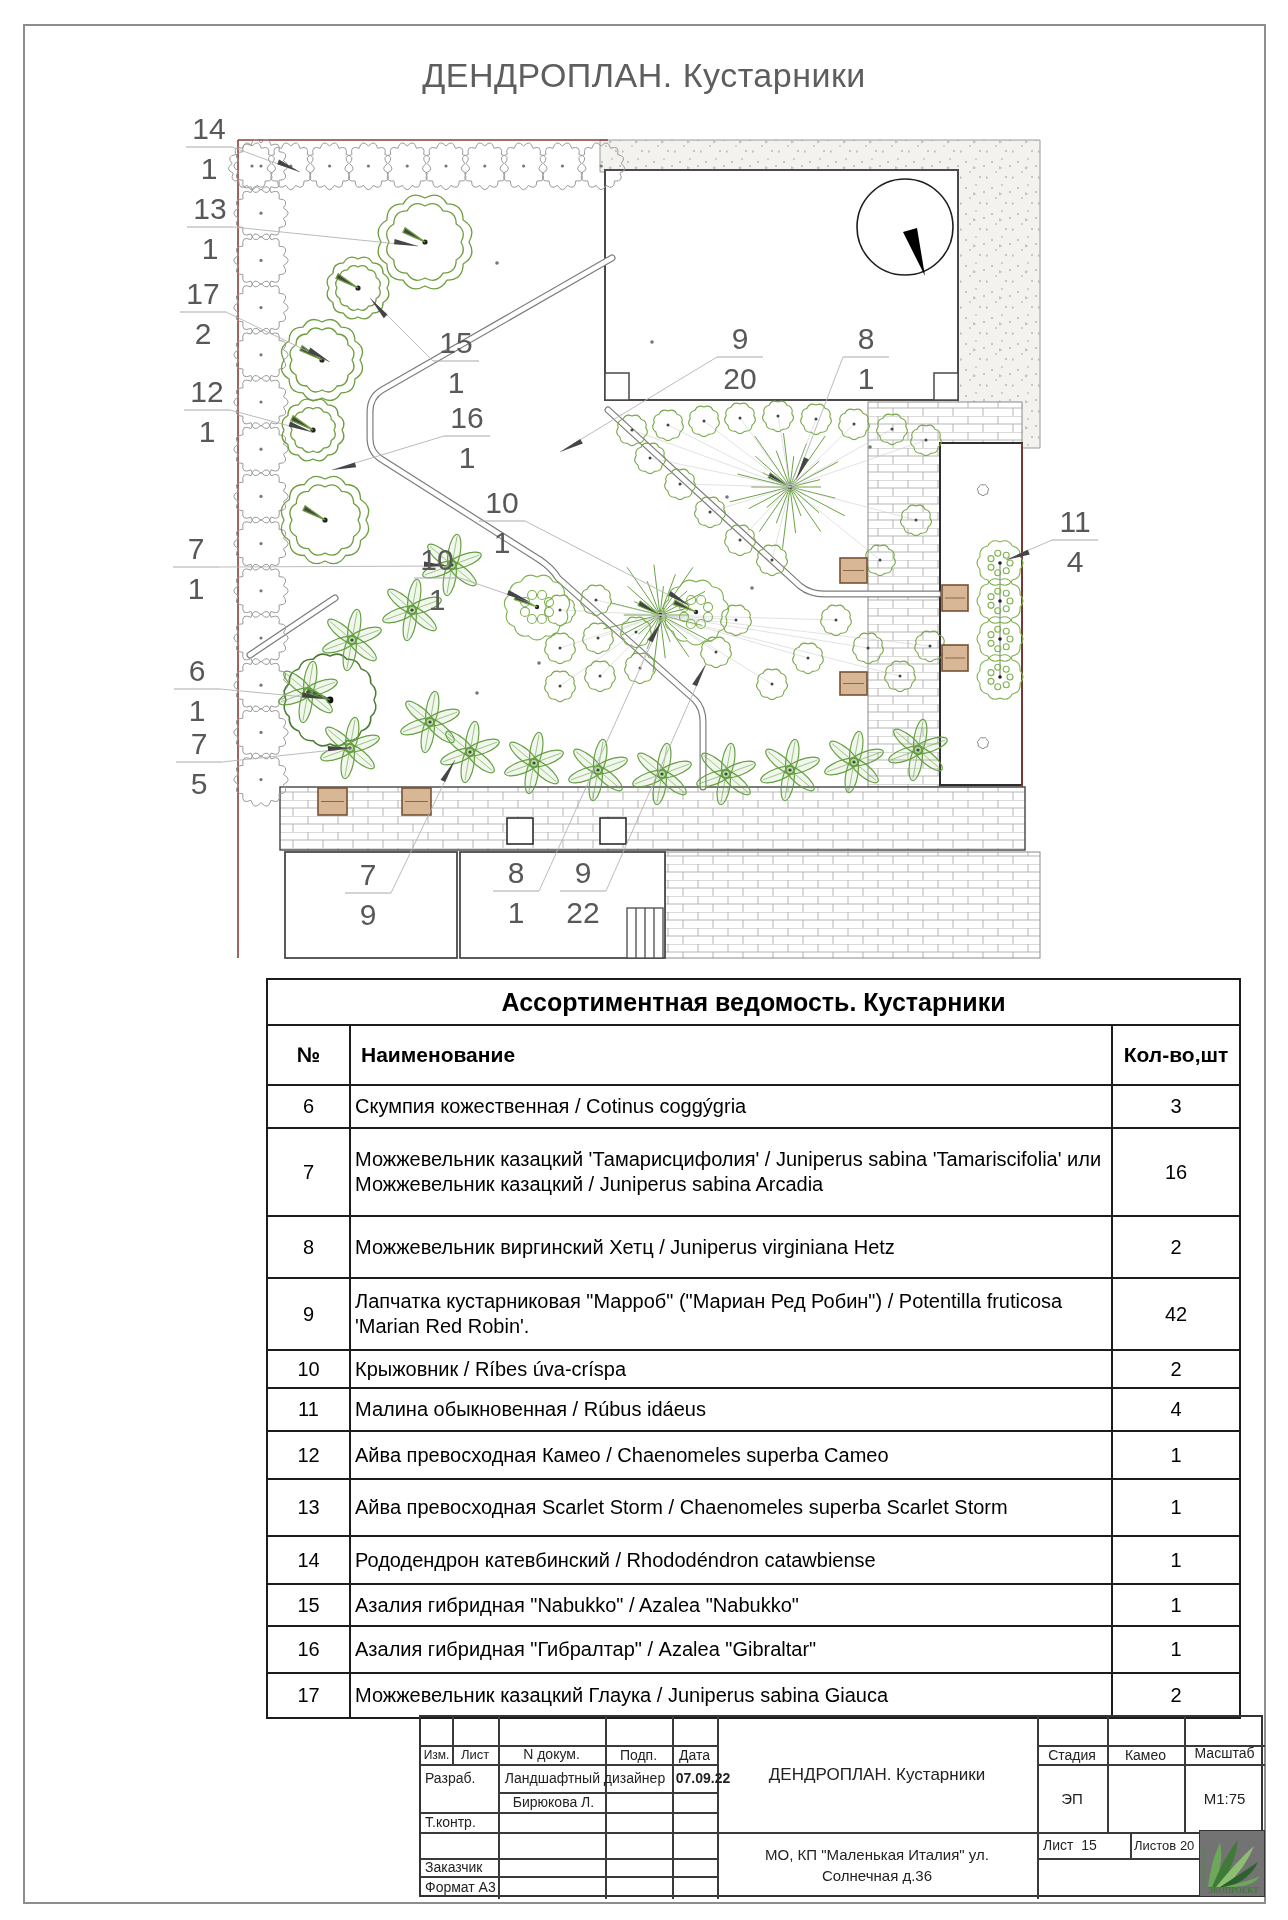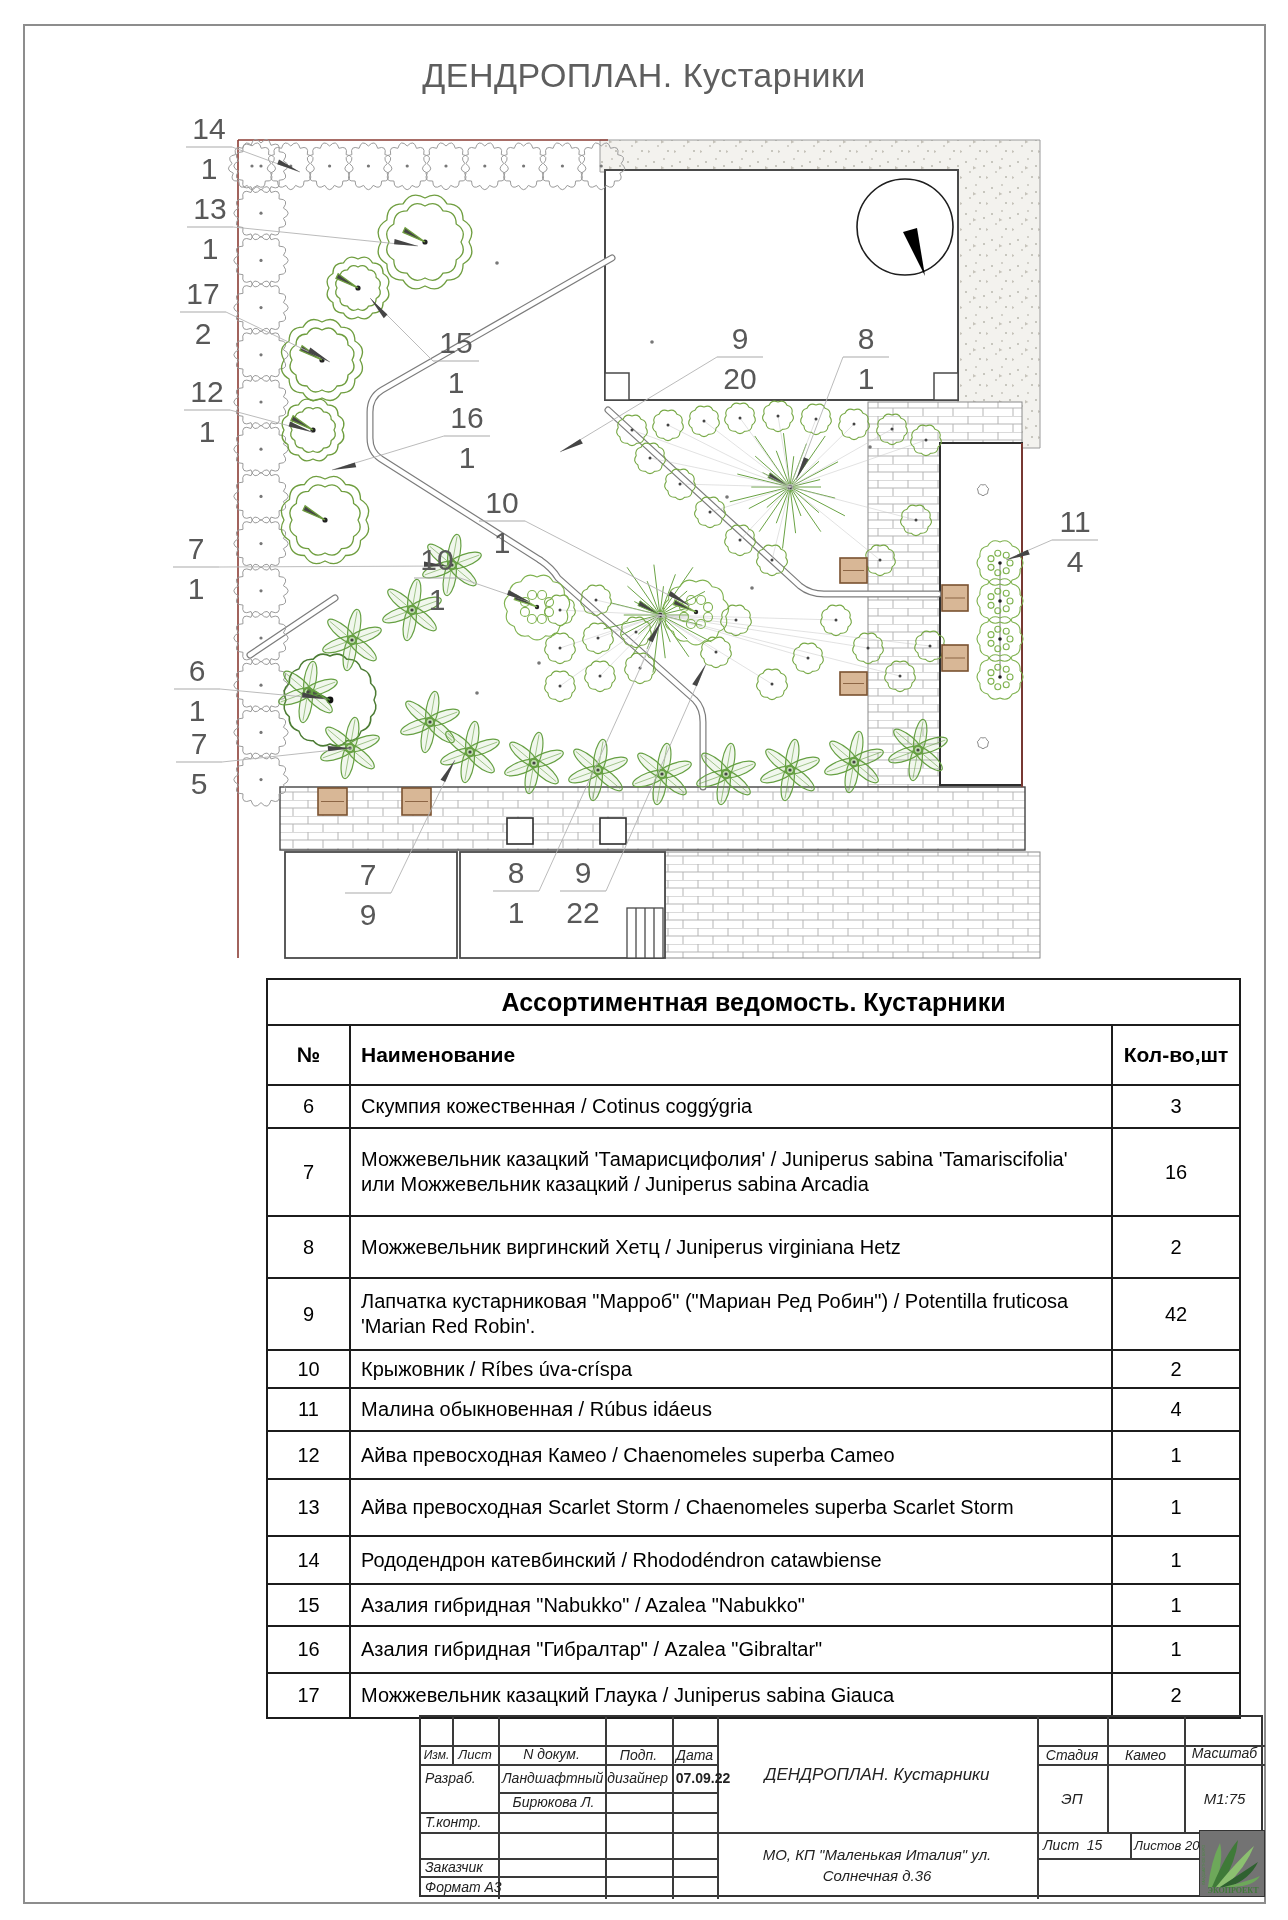--- a/index.html
+++ b/index.html
@@ -14,30 +14,30 @@
 
   
   .assort{position:absolute;left:266px;top:978px;width:973px;border-collapse:collapse;
           table-layout:fixed;color:#000;}
   .assort th,.assort td{border:2px solid #1c1c1c;padding:0;}
   .assort .t-title th{font-size:25px;font-weight:bold;text-align:center;height:44px;}
   .assort .t-head th{font-size:21px;font-weight:bold;height:58px;}
   .assort .t-head th.h-name{text-align:left;padding-left:10px;}
   .assort td{font-size:20px;line-height:1.25;vertical-align:middle;}
   .assort td.c-num{text-align:center;}
-  .assort td.c-name{text-align:left;padding:4px 10px;margin-left:16px;}
+  .assort td.c-name{text-align:left;padding:4px 4px;margin-left:16px;}
   .assort td.c-qty{text-align:center;}
 
   
   .stamp{position:absolute;left:419px;top:1715px;width:844px;height:182px;
          border:2px solid #333;box-sizing:border-box;color:#222;}
   .vl{position:absolute;width:1.5px;background:#3a3a3a;}
   .hl{position:absolute;height:1.5px;background:#3a3a3a;}
   .sc{position:absolute;display:flex;align-items:center;justify-content:center;
-      font-style:italic;font-size:14px;white-space:nowrap;overflow:visible;}
+      font-size:14px;white-space:nowrap;overflow:visible;}
   .sc.left{justify-content:flex-start;}
   .sc.bold{font-weight:bold;font-style:normal;margin-left:10px;}
   .sc.big{font-size:17px;}
   .sc.wrap{white-space:normal;text-align:center;line-height:1.35;}
   .logo-box{position:absolute;left:778px;top:113px;width:66px;height:67px;
             border:1.5px solid #333;background:#737373;box-sizing:border-box;}
 </style>
 </head>
 <body>
 

